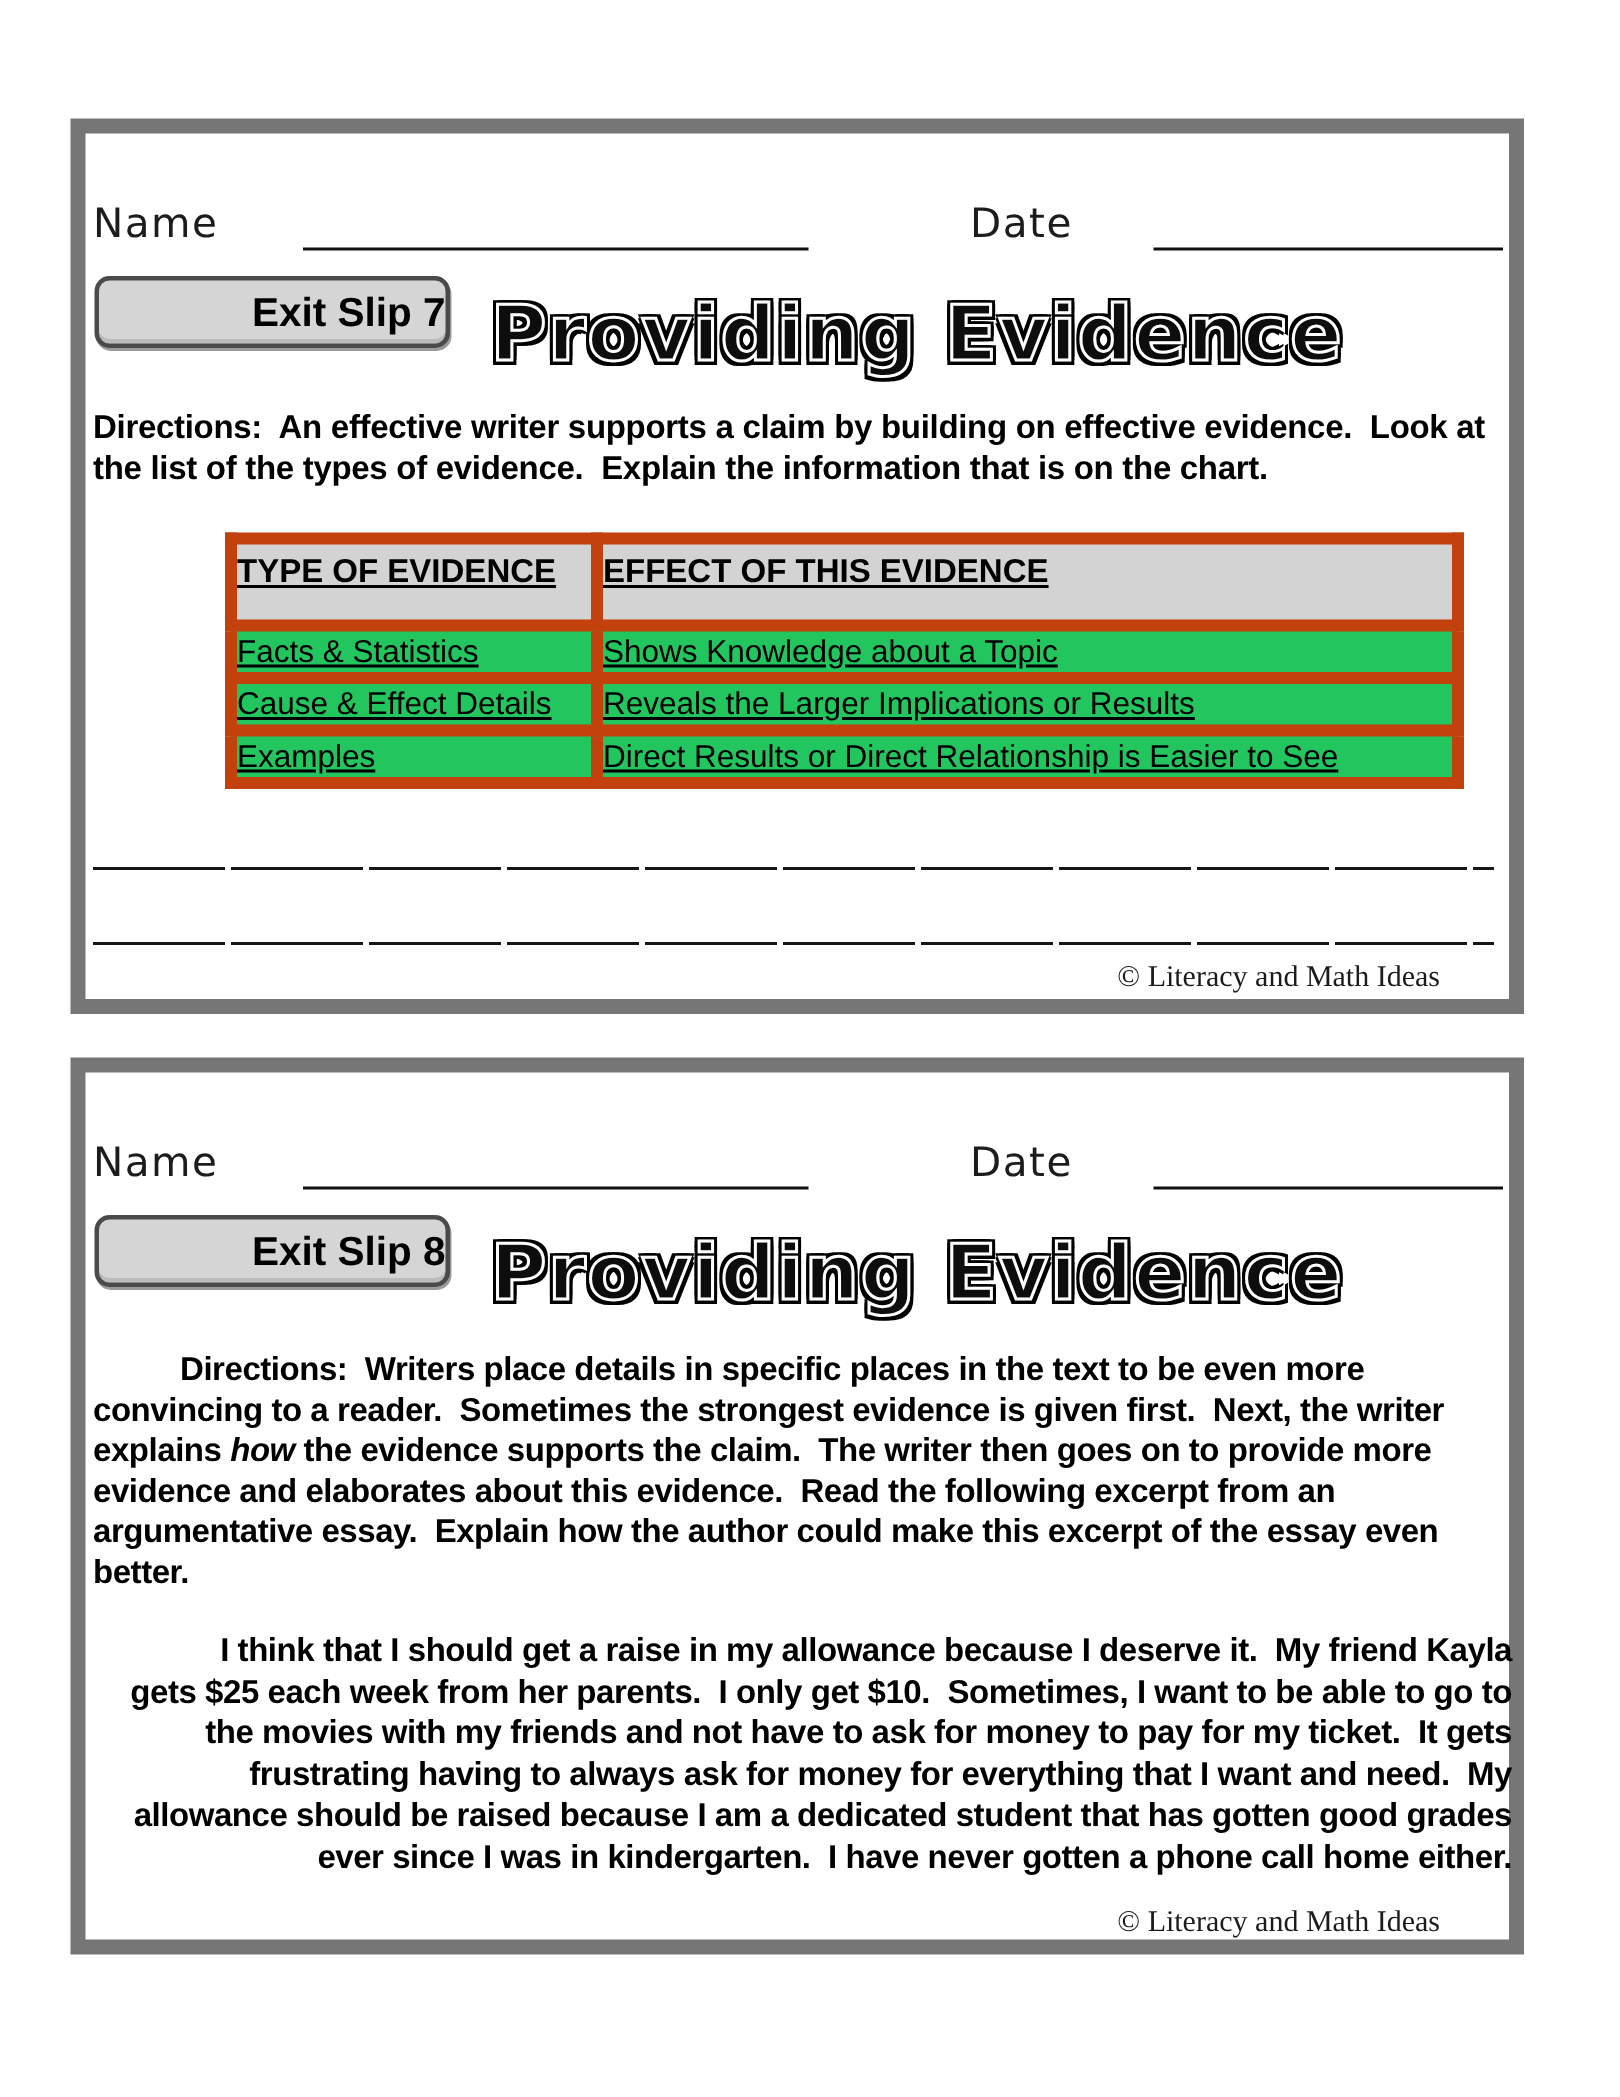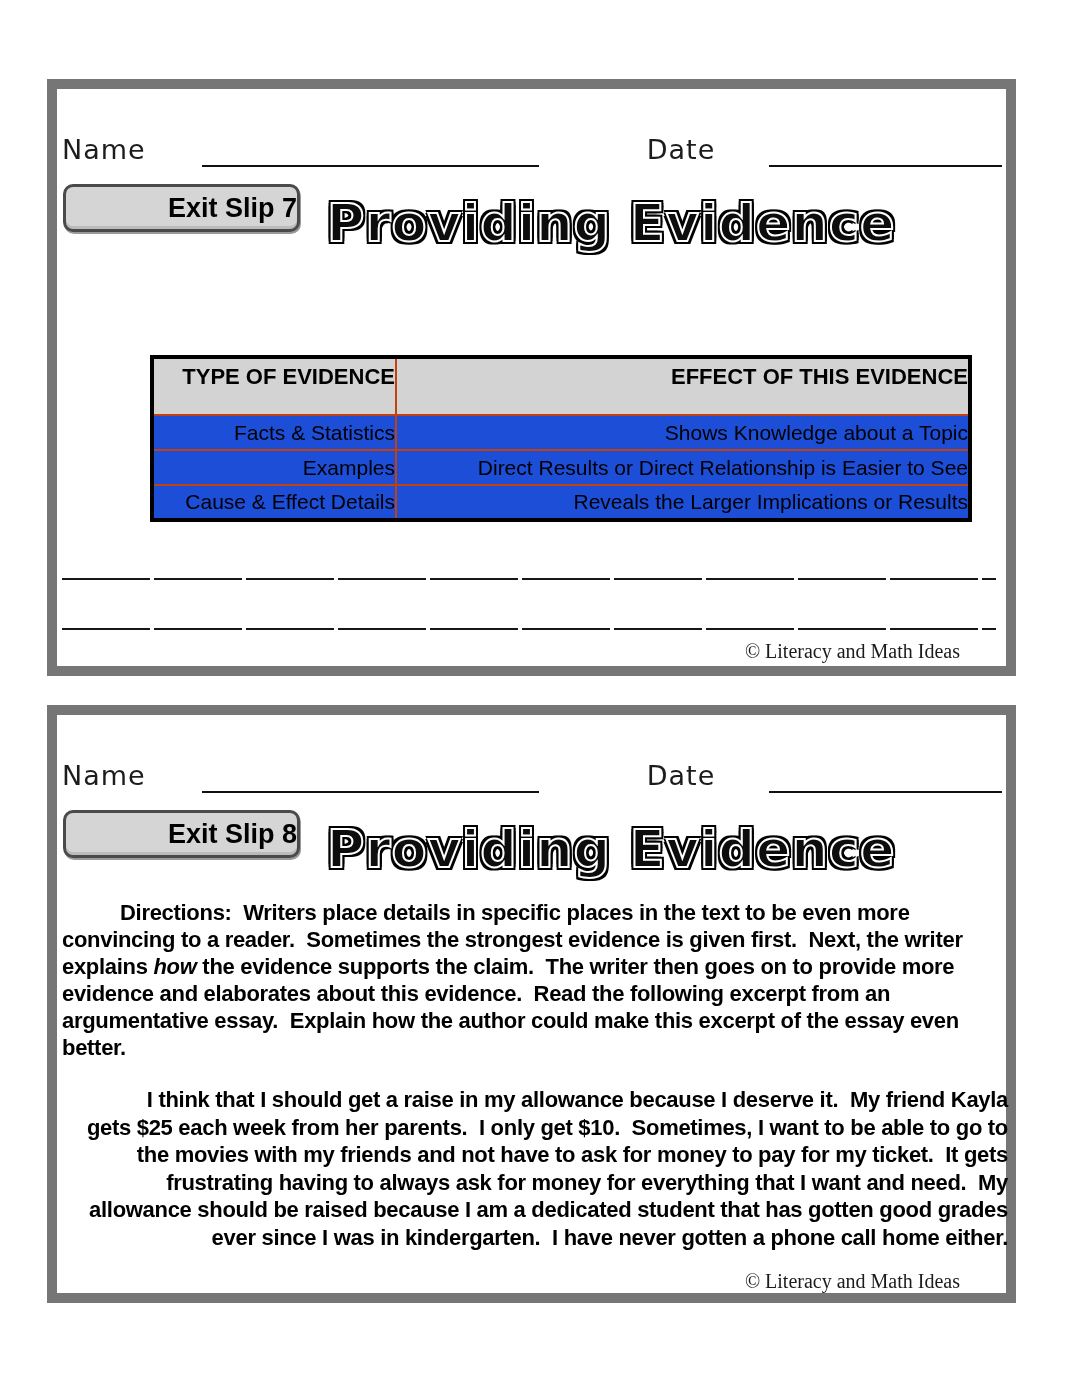--- a/index.html
+++ b/index.html
@@ -67,27 +67,27 @@
     text-indent:58px;
     text-align:right;
   }
 
   
   .evidence-table {
     position:absolute; left:93px; top:266px;
     border-collapse:collapse; border:4px solid #000;
   }
   .evidence-table th, .evidence-table td {
-    border:2px solid #c2410c; text-align:right;
+    border:8px solid #c2410c; text-align:left;text-decoration:underline;
   }
   .evidence-table th {
     background:#d3d3d3; font-size:22px; font-weight:bold;
     vertical-align:top; padding-top:5px; height:58px; line-height:25px;
   }
-  .evidence-table td { font-size:21px; height:35px; background:#1d4ed8; }
+  .evidence-table td { font-size:21px; height:35px; background:#22c55e; }
   .col-type { width:244px; }
   .col-effect { width:574px; }
 
   
   .writing-line {
     position:absolute; left:5px; width:934px; height:2px;
     background:repeating-linear-gradient(to right, #161616 0 88px, rgba(0,0,0,0) 88px 92px);
   }
   .wl-1 { top:489px; }
   .wl-2 { top:539px; }
@@ -112,40 +112,41 @@
     <span class="hand-label date-gap">Date</span>
     <span class="blank-rule date-rule"></span>
   </div>
 
   <div class="exit-badge">
     <span>Exit Slip 7</span>
   </div>
 
   <div class="bubble-title">Providing Evidence</div>
 
+  <p class="para directions-7">Directions:  An effective writer supports a claim by building on effective evidence.  Look at the list of the types of evidence.  Explain the information that is on the chart.</p>
 
   <table class="evidence-table">
     <thead>
       <tr>
         <th class="col-type">TYPE OF EVIDENCE</th>
         <th class="col-effect">EFFECT OF THIS EVIDENCE</th>
       </tr>
     </thead>
     <tbody>
       <tr>
         <td>Facts &amp; Statistics</td>
         <td>Shows Knowledge about a Topic</td>
       </tr>
       <tr>
+        <td>Cause &amp; Effect Details</td>
+        <td>Reveals the Larger Implications or Results</td>
+      </tr>
+      <tr>
         <td>Examples</td>
         <td>Direct Results or Direct Relationship is Easier to See</td>
-      </tr>
-      <tr>
-        <td>Cause &amp; Effect Details</td>
-        <td>Reveals the Larger Implications or Results</td>
       </tr>
     </tbody>
   </table>
 
   <div class="writing-line wl-1"></div>
   <div class="writing-line wl-2"></div>
 
   <div class="copyright copyright-7">© Literacy and Math Ideas</div>
 </section>
 

